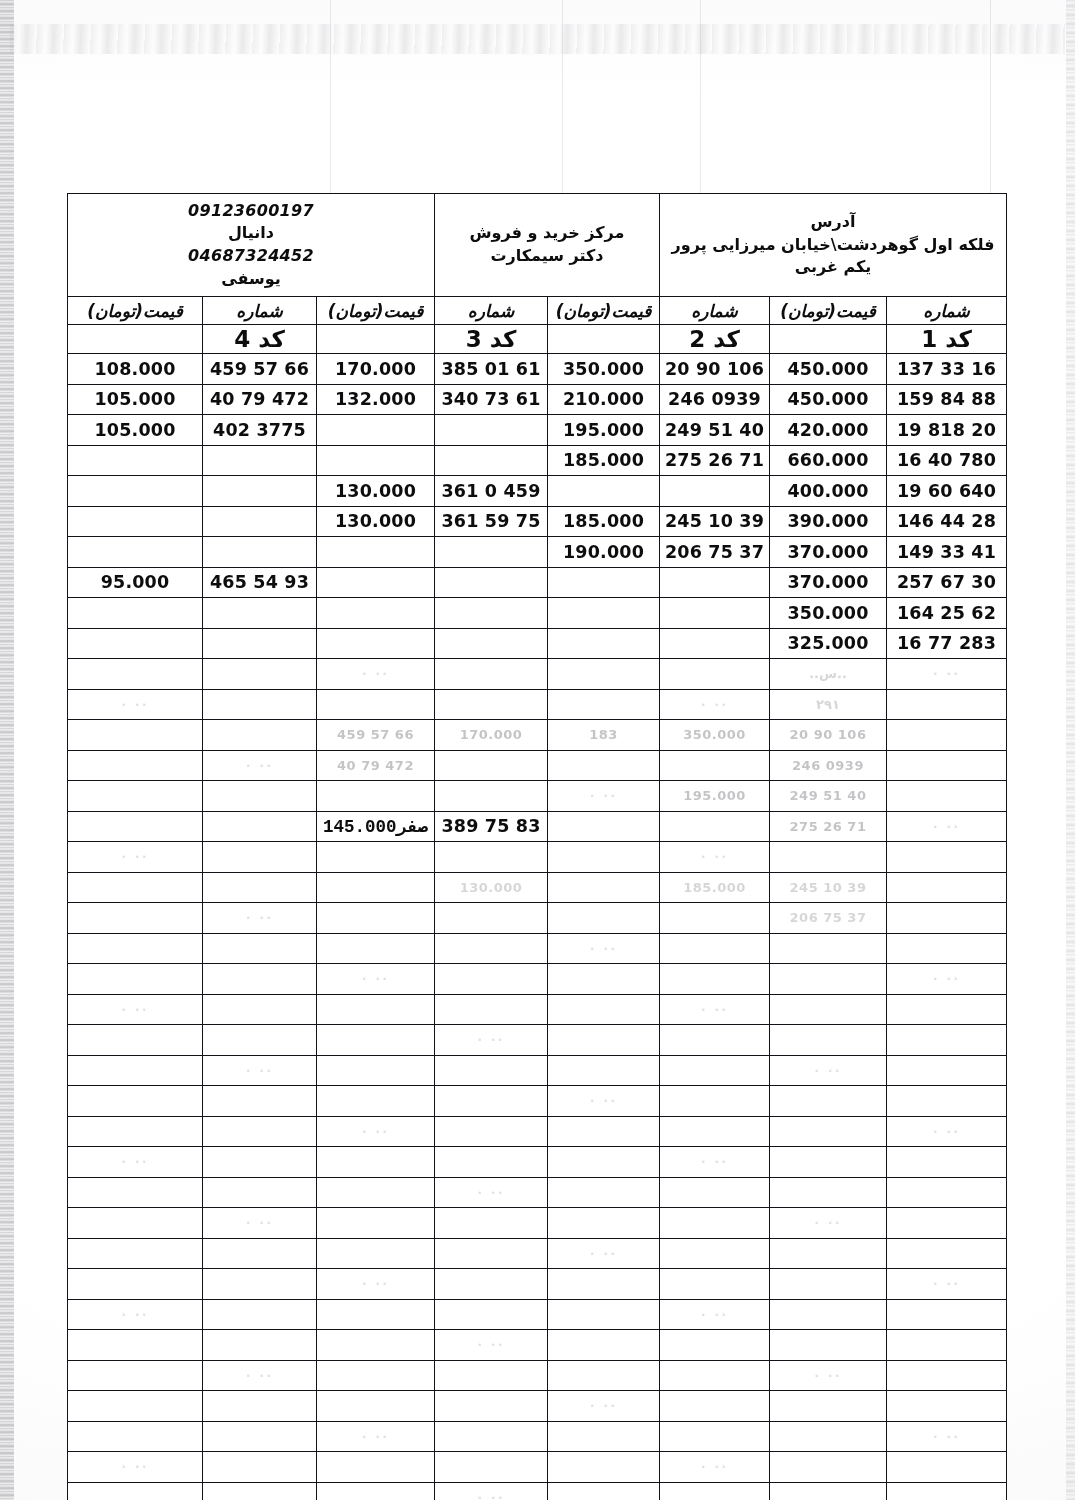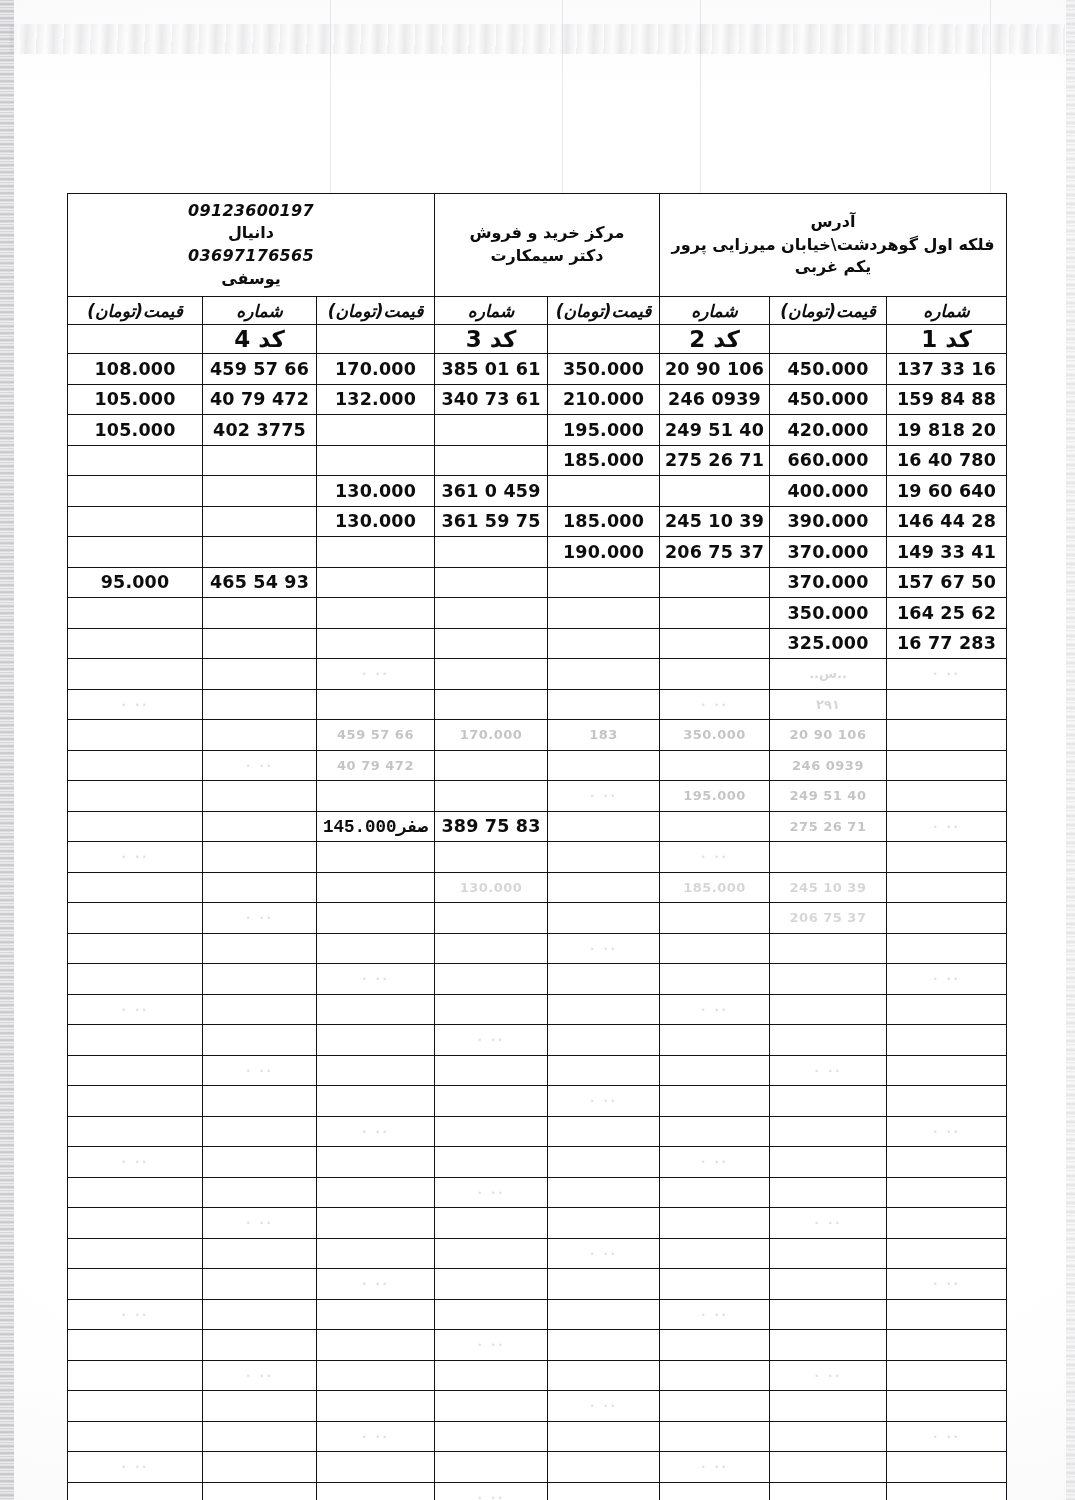--- a/index.html
+++ b/index.html
@@ -235,21 +235,21 @@
             <span class="banner-line">فلکه اول گوهردشت\خیابان میرزایی پرور</span>
             <span class="banner-line">یکم غربی</span>
           </td>
           <td colspan="2">
             <span class="banner-line">مرکز خرید و فروش</span>
             <span class="banner-line">دکتر سیمکارت</span>
           </td>
           <td colspan="3">
             <span class="banner-line banner-ltr">09123600197</span>
             <span class="banner-line">دانیال</span>
-            <span class="banner-line banner-ltr">03697176565</span>
+            <span class="banner-line banner-ltr">04687324452</span>
             <span class="banner-line">یوسفی</span>
           </td>
         </tr>
 
         <tr class="subhead-row">
           <td>شماره</td>
           <td>قیمت(تومان)</td>
           <td>شماره</td>
           <td>قیمت(تومان)</td>
           <td>شماره</td>
@@ -341,21 +341,21 @@
             <td class="has-val">149 33 41</td>
             <td class="has-val">370.000</td>
             <td class="has-val">206  75 37</td>
             <td class="has-val">190.000</td>
             <td></td>
             <td></td>
             <td></td>
             <td></td>
           </tr>
           <tr class="data-row">
-            <td class="has-val">157 67 50</td>
+            <td class="has-val">257 67 30</td>
             <td class="has-val">370.000</td>
             <td></td>
             <td></td>
             <td></td>
             <td></td>
             <td class="has-val">465  54  93</td>
             <td class="has-val">95.000</td>
           </tr>
           <tr class="data-row">
             <td class="has-val">164 25 62</td>

